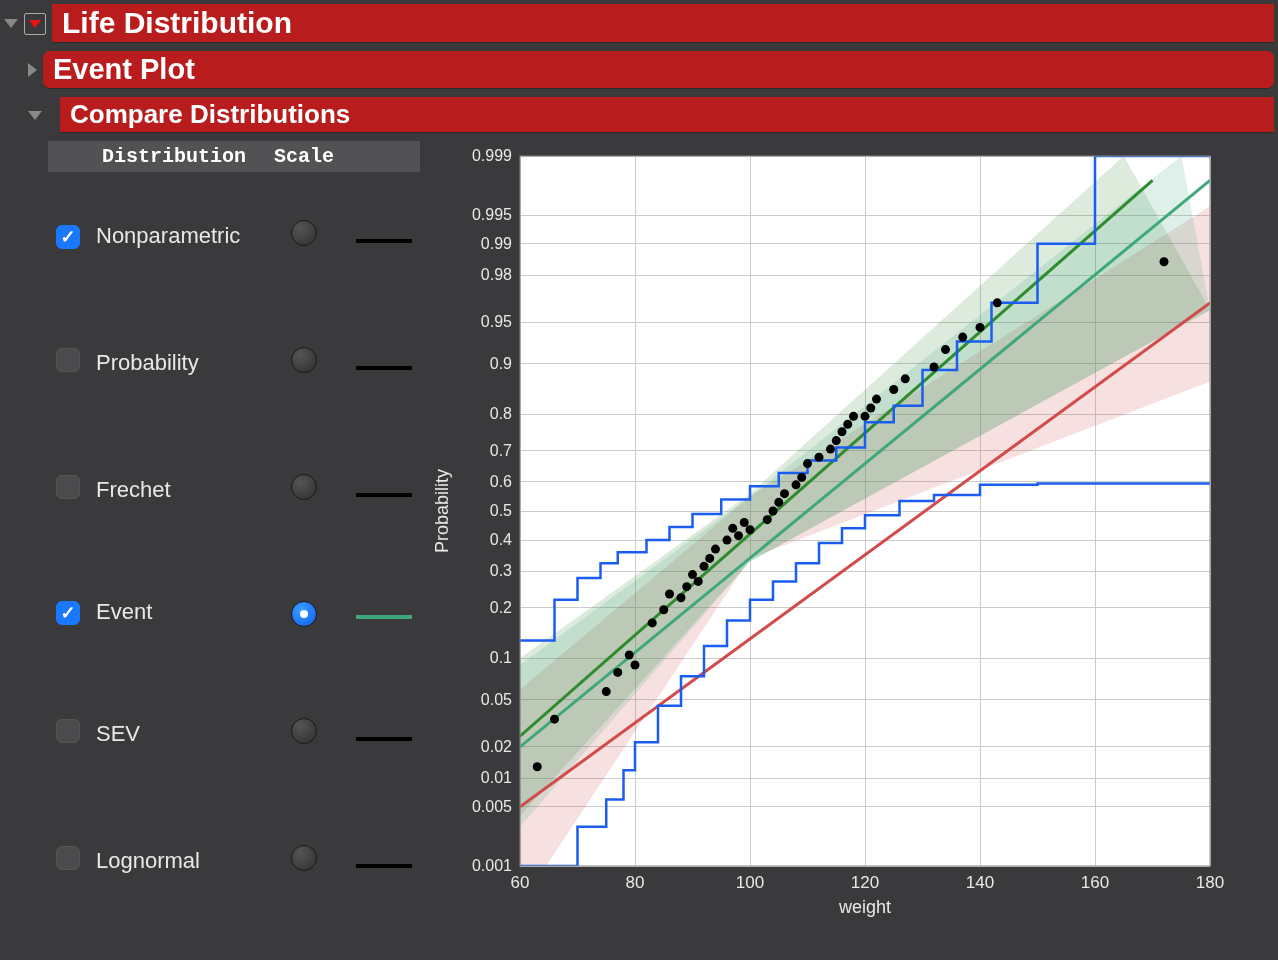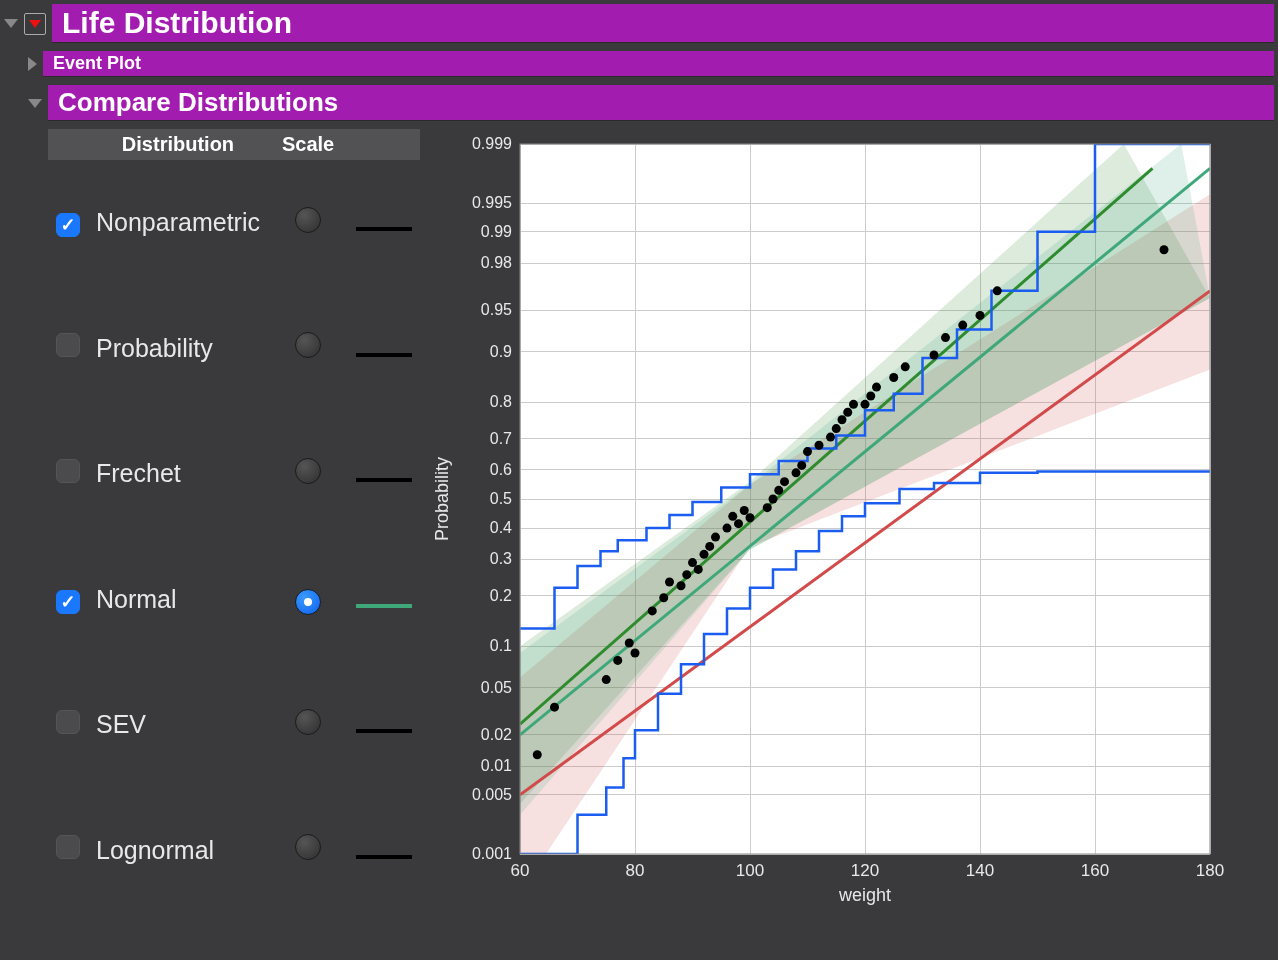--- a/index.html
+++ b/index.html
@@ -42,44 +42,45 @@
     background: #3a3a3c;
     cursor: pointer;
   }
   .red-tri {
     width: 0; height: 0;
     border-left: 6px solid transparent;
     border-right: 6px solid transparent;
     border-top: 8px solid #e11;
   }
   .title-bar {
-    background: #a21caf;
+    background: #b91c1c;
     color: #fff;
     font-weight: 700;
     padding: 2px 10px;
     border-bottom: 1px solid #2a2a2a;
   }
   .title-bar.h1 { font-size: 30px; flex: 1; }
-  .title-bar.h2 { font-size: 18px; flex: 1; }
-  .title-bar.h3 { font-size: 26px; flex: 1; }
+  .title-bar.h2 { font-size: 29px; flex: 1; border-radius: 7px; }
+  .title-bar.h3 { font-size: 26px; flex: 1; margin-left: 12px; }
   .indent1 { margin-left: 24px; }
   .indent2 { margin-left: 48px; padding-top:4px; }
   .panel-body { display: flex; gap: 10px; }
   .dist-table { border-collapse: collapse; }
   .dist-table th {
     background: #525254;
     color: #fff;
     font-weight: 700;
     font-size: 20px;
     padding: 4px 14px;
     text-align: center;
+    font-family: Liberation Mono, monospace;
   }
   .dist-table td {
     padding: 4px 8px;
-    font-size: 25px;
+    font-size: 22px;
     color: #e8e8e8;
     vertical-align: middle;
   }
   .checkbox {
     width: 24px; height: 24px;
     border-radius: 6px;
     display: inline-flex;
     align-items: center;
     justify-content: center;
     cursor: pointer;
@@ -175,21 +176,21 @@
           <td><span class="line-swatch" style="background: rgb(0, 0, 0);"></span></td>
         </tr>
         <tr>
           <td><span class="checkbox"></span></td>
           <td>Frechet</td>
           <td style="text-align: center;"><span class="radio"></span></td>
           <td><span class="line-swatch" style="background: rgb(0, 0, 0);"></span></td>
         </tr>
         <tr>
           <td><span class="checkbox checked"></span></td>
-          <td>Normal</td>
+          <td>Event</td>
           <td style="text-align: center;"><span class="radio selected"></span></td>
           <td><span class="line-swatch" style="background: rgb(62, 168, 122);"></span></td>
         </tr>
         <tr>
           <td><span class="checkbox"></span></td>
           <td>SEV</td>
           <td style="text-align: center;"><span class="radio"></span></td>
           <td><span class="line-swatch" style="background: rgb(0, 0, 0);"></span></td>
         </tr>
         <tr>

